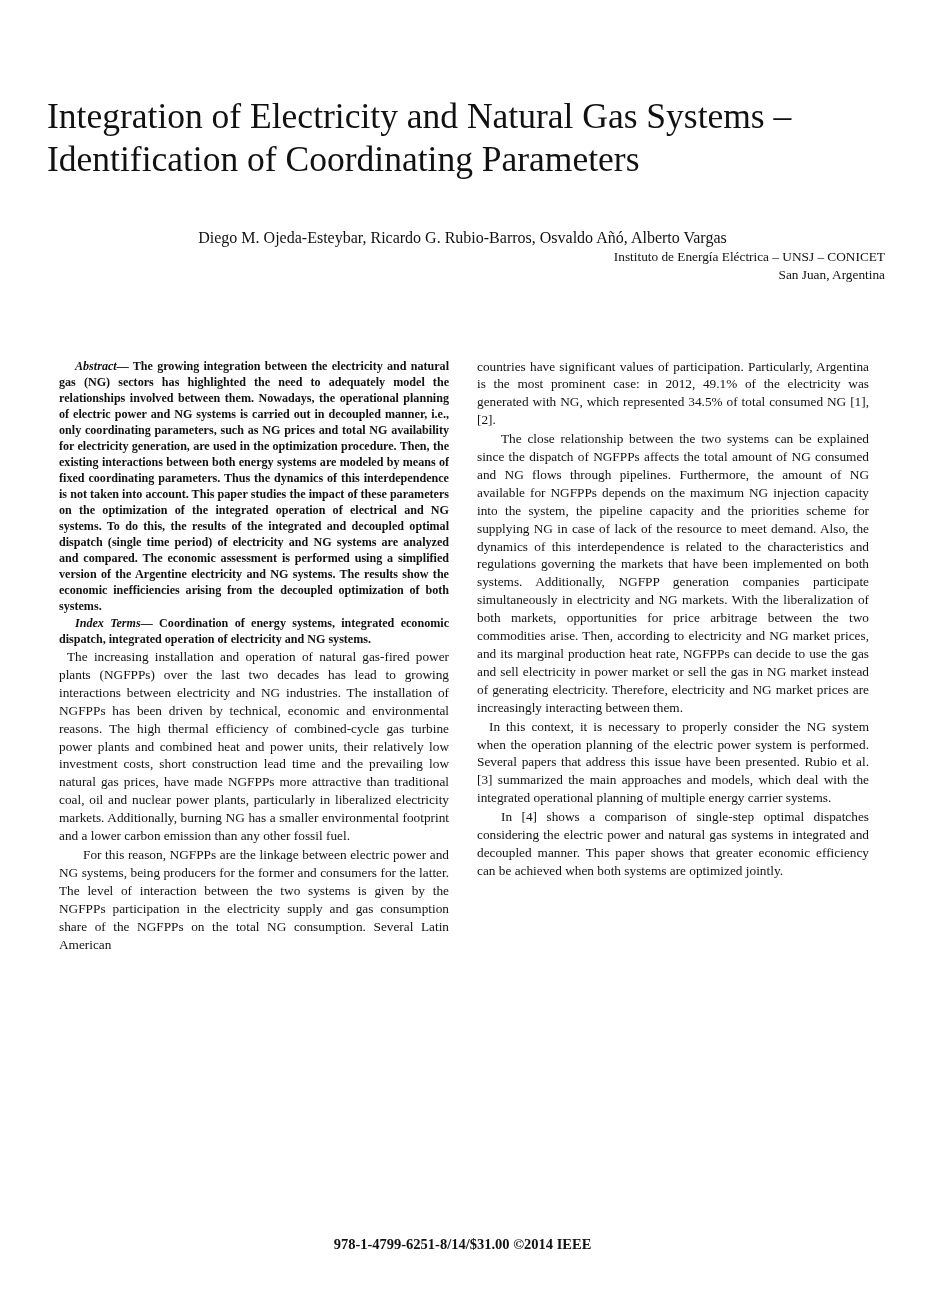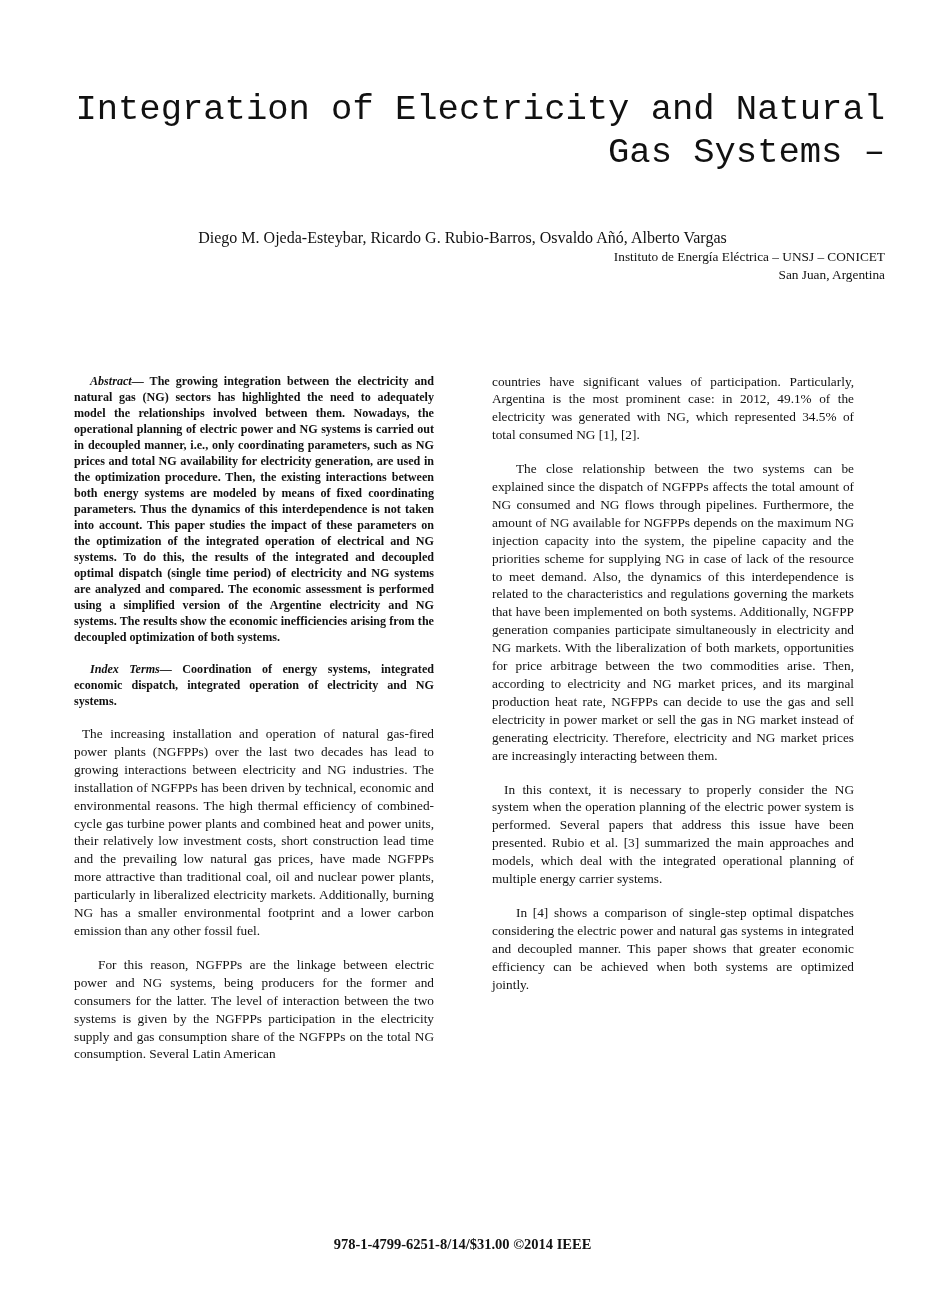--- a/index.html
+++ b/index.html
@@ -2,57 +2,58 @@
 <html><head>
 <meta charset="utf-8">
 <style>
   html, body { margin: 0; padding: 0; background: #ffffff; }
   body {
     width: 925px; height: 1309px; position: relative; overflow: hidden;
     font-family: "Liberation Serif", serif; color: #111;
   }
   .title {
     position: absolute; left: 40px; width: 845px; top: 88px;
-    text-align: right; font-size: 35.5px; line-height: 43px; margin: 0; font-weight: normal; font-family: Liberation Mono, monospace;
+    text-align: left; font-size: 35.5px; line-height: 43px; margin: 7px; font-weight: normal;
   }
   .authors {
     position: absolute; left: 40px; width: 845px; top: 228px;
     text-align: center; font-size: 16px; line-height: 19px;
   }
   .affil {
     position: absolute; left: 40px; width: 845px; top: 248px;
     text-align: right; font-size: 13.3px; line-height: 18px;
   }
   .affil div { white-space: nowrap; }
   .col {
     position: absolute; top: 357px; font-size: 13.3px; line-height: 17.9px;
     text-align: justify;
   }
   .col.left { left: 58px; width: 392px; }
   .col.right { left: 476px; width: 394px; top: 356.5px; }
-  .col p { margin: 16px; text-indent: 16px; }
+  .col p { margin: 1px; text-indent: 16px; }
   .col p.noind { text-indent: 0; }
   .col p.ind2 { text-indent: 24px; }
   .abstract { font-weight: bold; font-size: 12.1px; line-height: 16px; margin: 0; text-indent: 14px; }
   .abstract .lead { font-style: italic; }
   .index { margin-top: 14px; }
   .section-heading {
     text-align: center; font-size: 13.3px; margin: 24px 0 4px 0; text-indent: 0;
   }
   .section-heading .sc { font-size: 10.6px; text-transform: uppercase; }
   .footer {
     position: absolute; left: 0; width: 925px; top: 1236px;
     text-align: center; font-weight: bold; font-size: 14.5px;
   }
 </style>
 </head>
 <body>
 
 <h1 class="title">
   <div>Integration of Electricity and Natural Gas Systems –</div>
+  <div>Identification of Coordinating Parameters</div>
 </h1>
 
 <div class="authors">Diego M. Ojeda-Esteybar, Ricardo G. Rubio-Barros, Osvaldo Añó, Alberto Vargas</div>
 
 <div class="affil">
   <div>Instituto de Energía Eléctrica – UNSJ – CONICET</div>
   <div>San Juan, Argentina</div>
 </div>
 
 <div class="col left">

